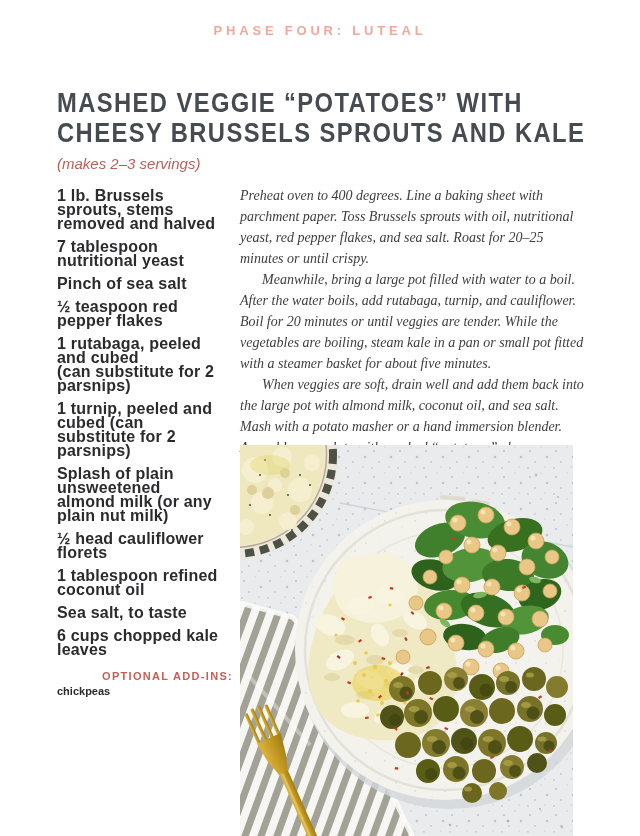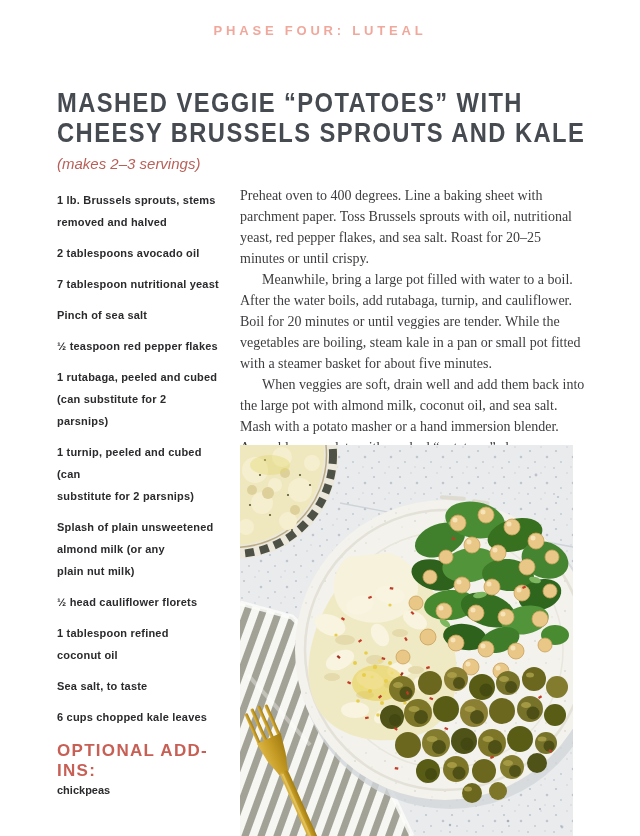--- a/index.html
+++ b/index.html
@@ -8,28 +8,28 @@
   .eyebrow{position:absolute;top:23px;left:0;width:640px;text-align:center;
            color:#f0a89c;font-size:13px;font-weight:700;letter-spacing:3.8px;}
   .title{position:absolute;left:57px;top:88px;color:#464b52;font-weight:700;
          font-size:27px;line-height:30px;letter-spacing:1.6px;
          transform:scaleX(.88);transform-origin:left top;white-space:nowrap;}
   .title span{display:block;}
   .servings{position:absolute;left:57px;top:155px;
             font-family:Liberation Sans, sans-serif;font-style:italic;
             color:#b85f58;font-size:15px;}
   .ingredients{position:absolute;left:57px;top:189px;width:176px;}
-  .ing-item{font-size:11px;font-weight:700;color:#2b2b2e;line-height:22px;
+  .ing-item{font-size:16px;font-weight:700;color:#2b2b2e;line-height:14px;
             margin:0 14px 9px 0;letter-spacing:.2px;white-space:pre-line;}
-  .optional-label{font-size:17px;font-weight:700;color:#c75f55;letter-spacing:1.3px;
-                  margin:13px 0 2px 0;}
+  .optional-label{font-size:11px;font-weight:700;color:#c75f55;letter-spacing:1.3px;
+                  margin:13px 0 2px 0;text-align:right;}
   .optional-value{font-size:11px;font-weight:700;color:#2b2b2e;line-height:14px;}
   .instructions{position:absolute;left:240px;top:185px;width:346px;}
   .instructions p{font-family:"Liberation Serif",serif;font-size:14px;line-height:21px;
-                  color:#3d3d40;margin:0;}
+                  color:#3d3d40;margin:0;font-style:italic;}
   .instructions p + p{text-indent:22px;}
   .photo{position:absolute;left:240px;top:445px;width:333px;height:391px;overflow:hidden;}
   .photo svg{display:block;}
 </style>
 </head>
 <body>
 
 <div class="page">
 
   <div class="eyebrow">PHASE FOUR: LUTEAL</div>
@@ -37,21 +37,20 @@
   <h1 class="title" style="margin:0;">
     <span>MASHED VEGGIE “POTATOES” WITH</span>
     <span>CHEESY BRUSSELS SPROUTS AND KALE</span>
   </h1>
 
   <div class="servings">(makes 2–3 servings)</div>
 
   <div class="ingredients">
     <div class="ing-item">1 lb. Brussels sprouts, stems
 removed and halved</div>
-    <div class="ing-item">2 tablespoons avocado oil</div>
     <div class="ing-item">7 tablespoon nutritional yeast</div>
     <div class="ing-item">Pinch of sea salt</div>
     <div class="ing-item">½ teaspoon red pepper flakes</div>
     <div class="ing-item">1 rutabaga, peeled and cubed
 (can substitute for 2 parsnips)</div>
     <div class="ing-item">1 turnip, peeled and cubed (can
 substitute for 2 parsnips)</div>
     <div class="ing-item">Splash of plain unsweetened
 almond milk (or any
 plain nut milk)</div>

